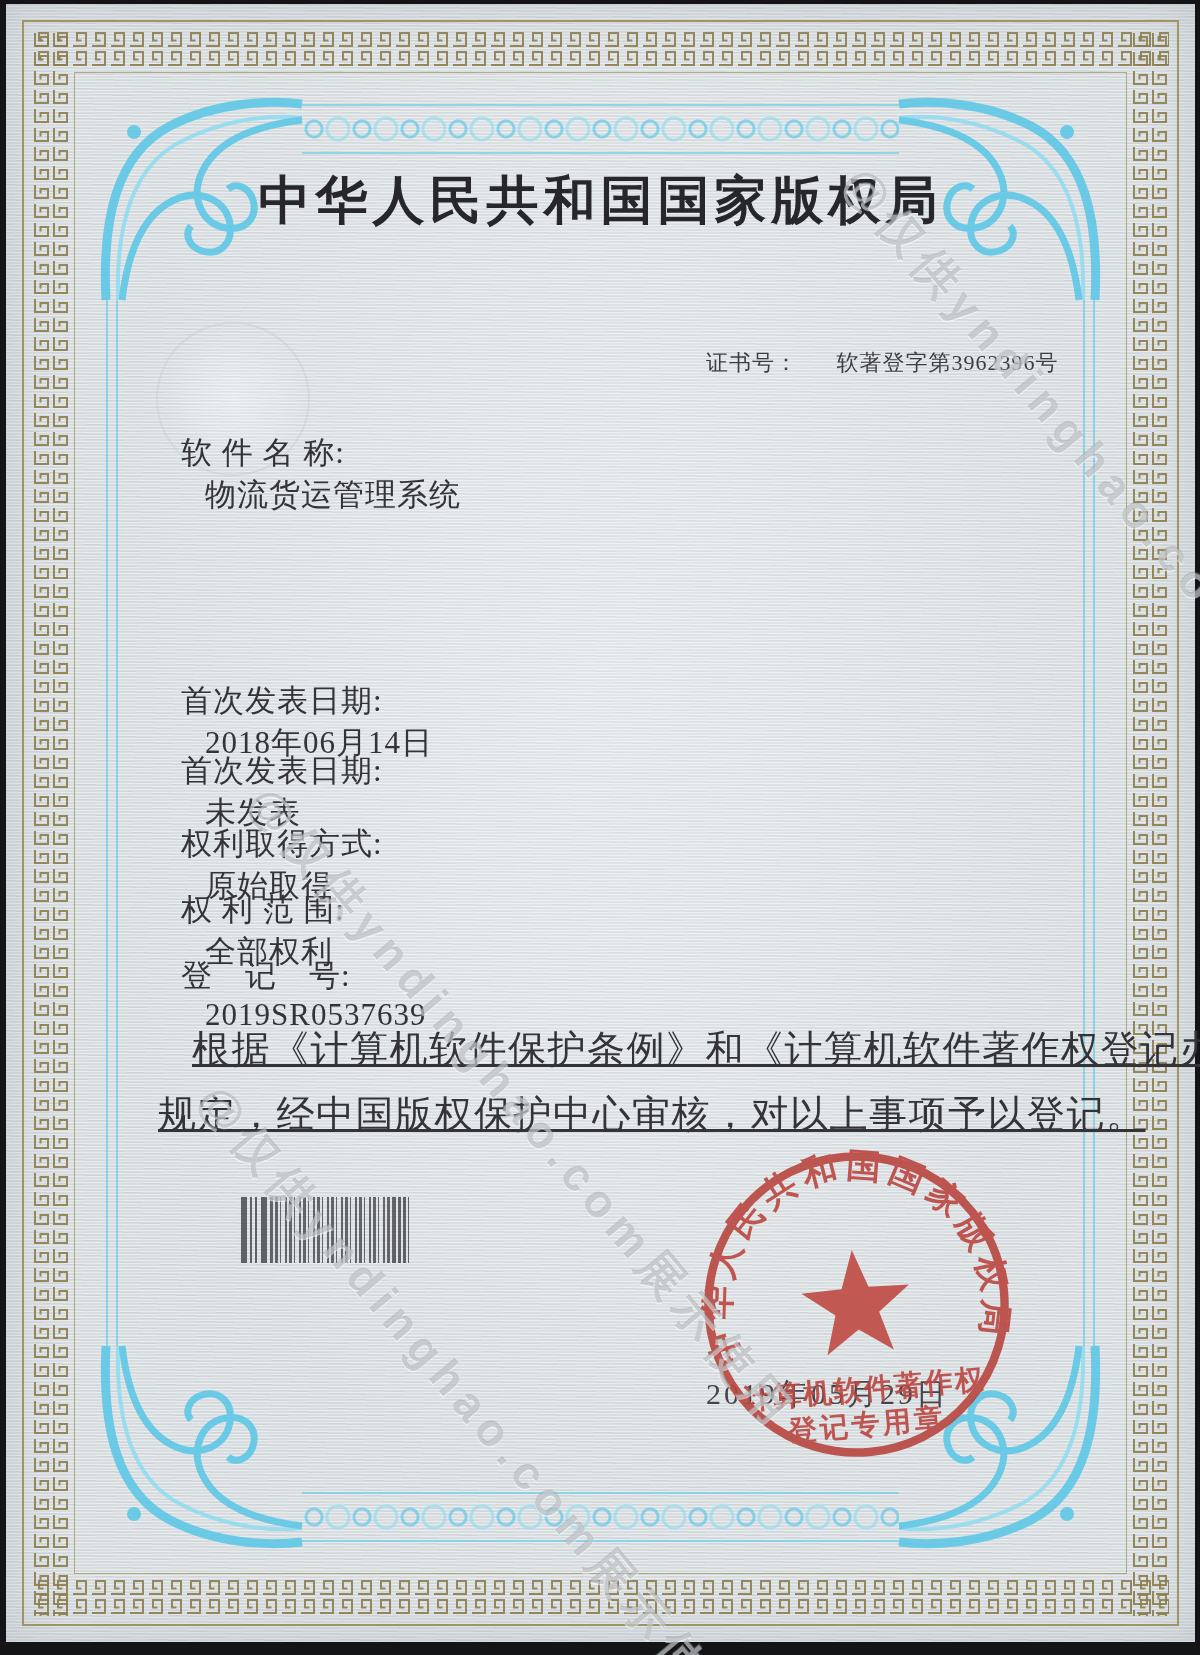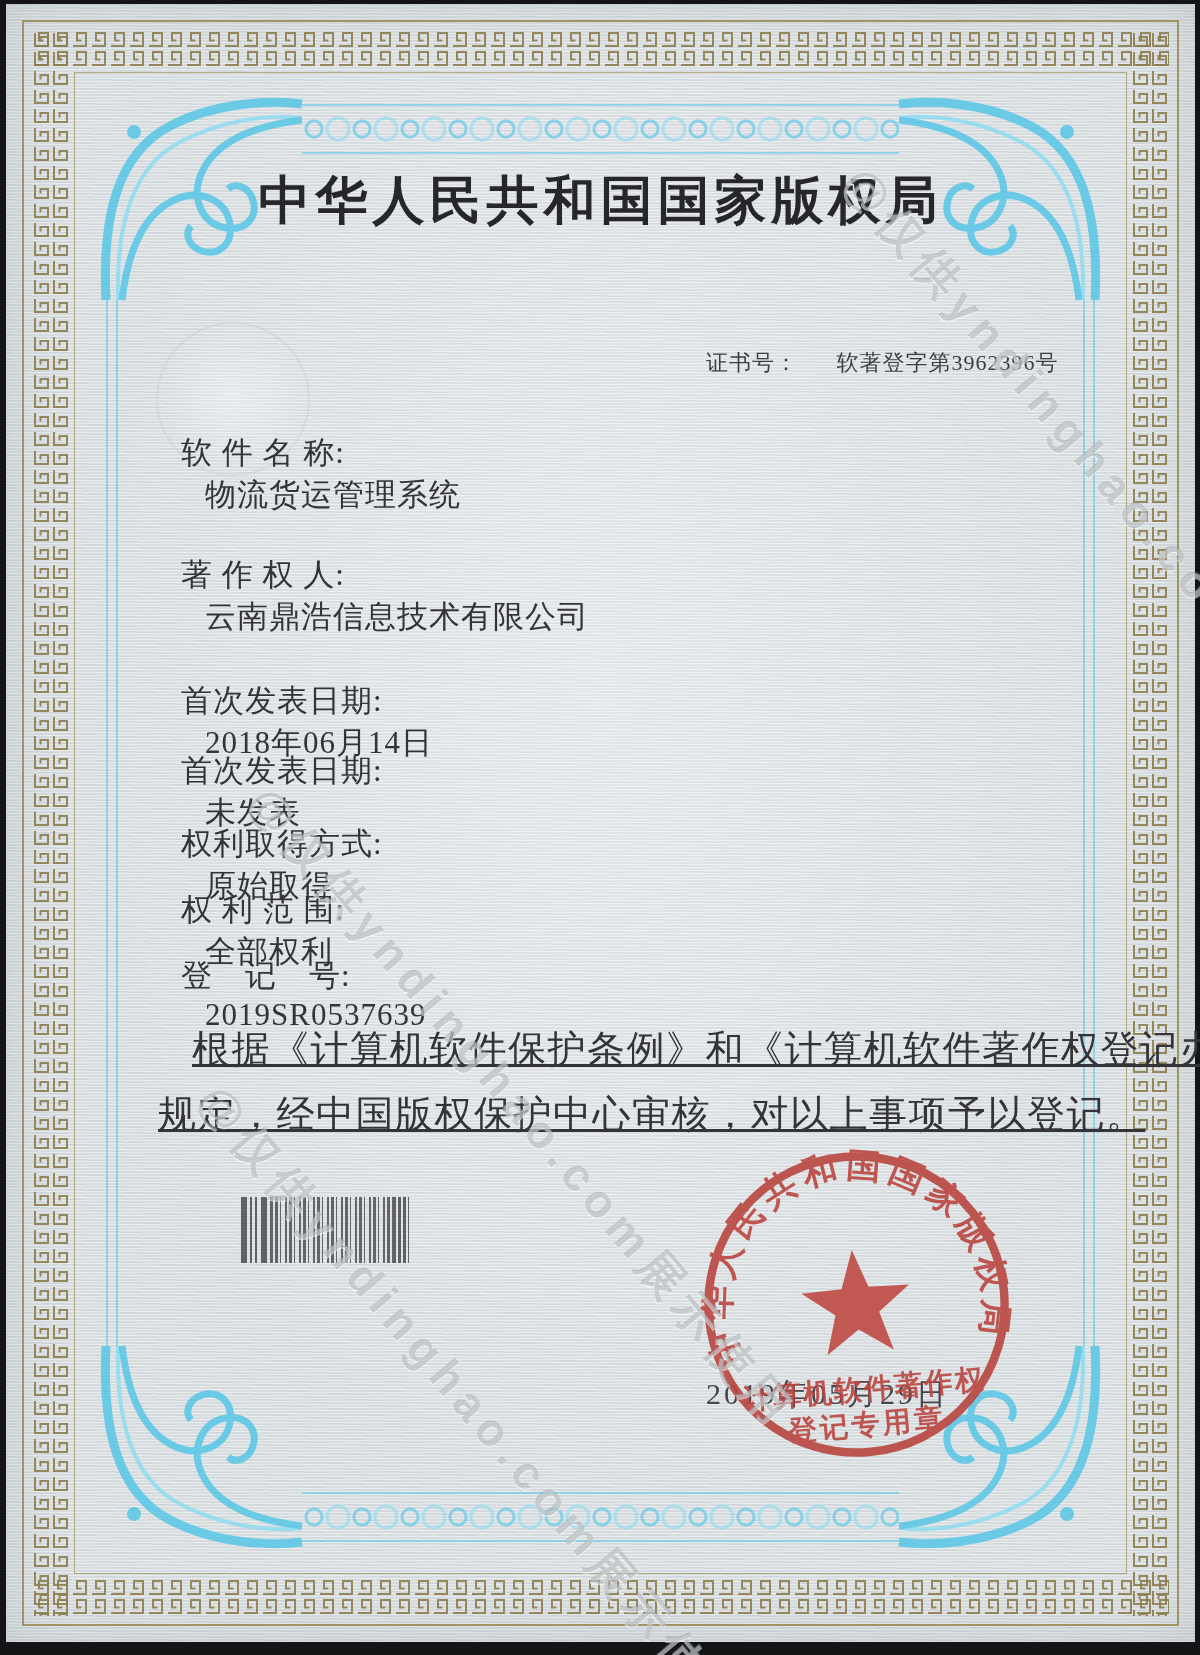--- a/index.html
+++ b/index.html
@@ -186,24 +186,20 @@
   <div class="authority">中华人民共和国国家版权局</div>
   <div class="cert-no">
     <span class="lbl">证书号：</span>
     <span class="val">软著登字第3962396号</span>
   </div>
 
   <div class="row" style="top:392px">
     <span class="label">软 件 名 称:</span>
     <span class="value">物流货运管理系统</span>
   </div>
-  <div class="row" style="top:514px">
-    <span class="label">著 作 权 人:</span>
-    <span class="value">云南鼎浩信息技术有限公司</span>
-  </div>
   <div class="row" style="top:640px">
     <span class="label">首次发表日期:</span>
     <span class="value">2018年06月14日</span>
   </div>
   <div class="row" style="top:783px">
     <span class="label">权利取得方式:</span>
     <span class="value">原始取得</span>
   </div>
   <div class="row" style="top:710px">
     <span class="label">首次发表日期:</span>

